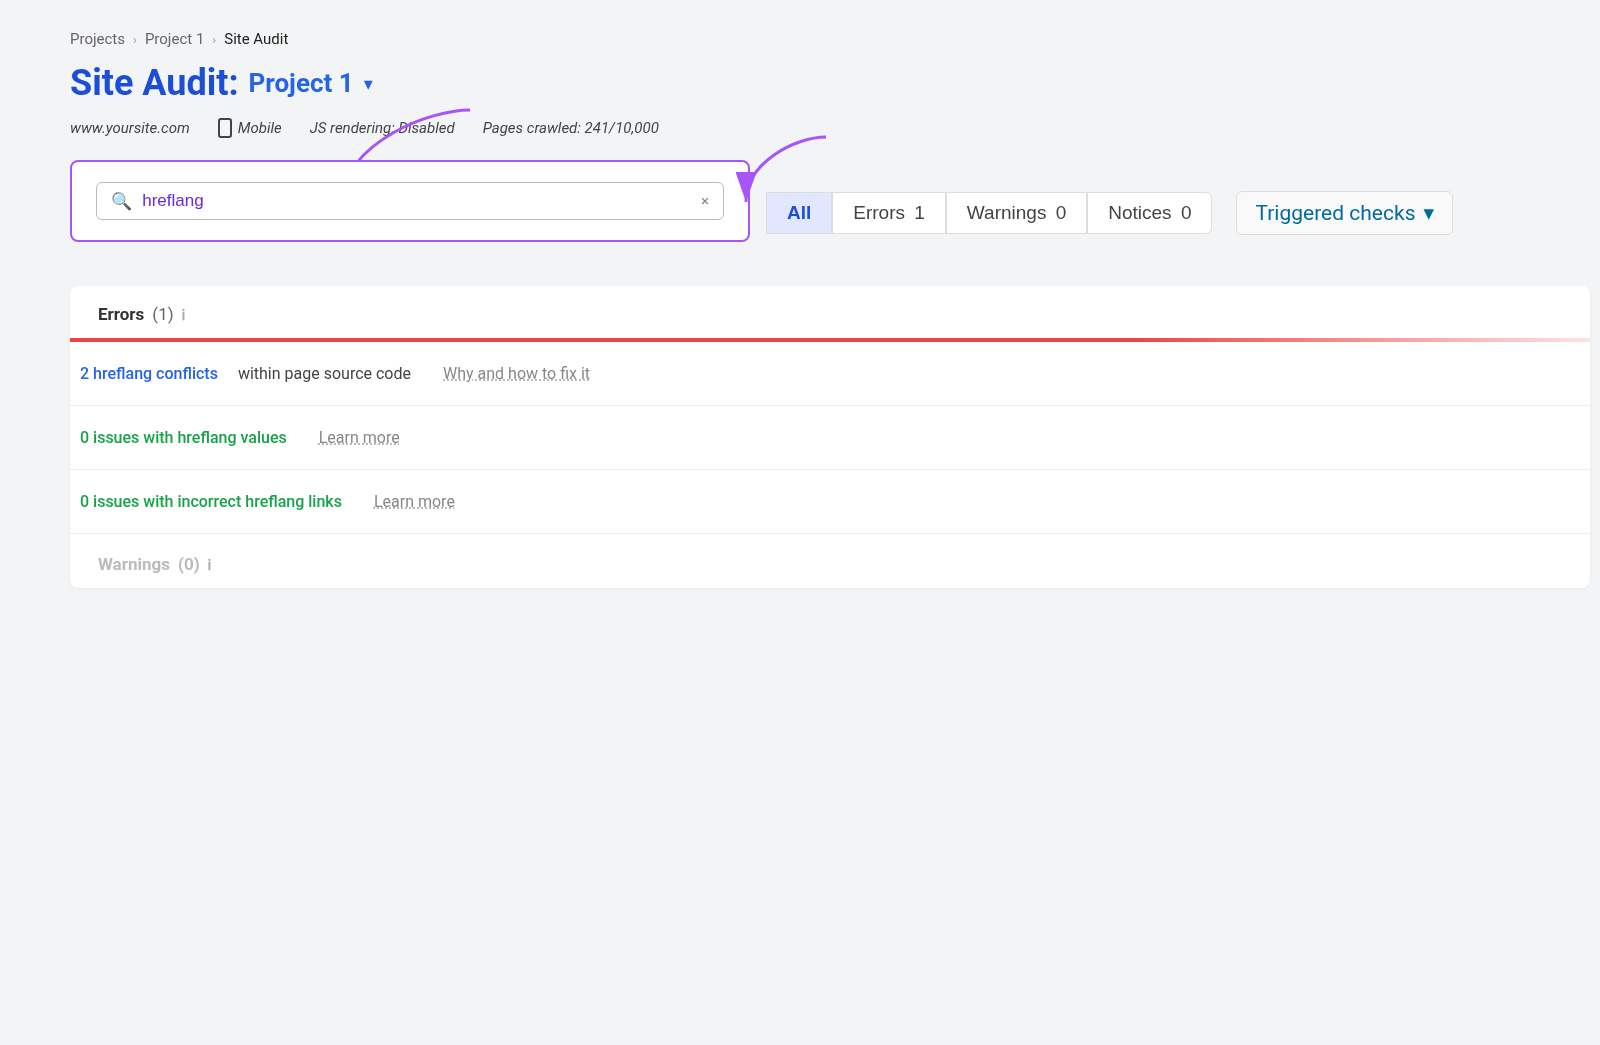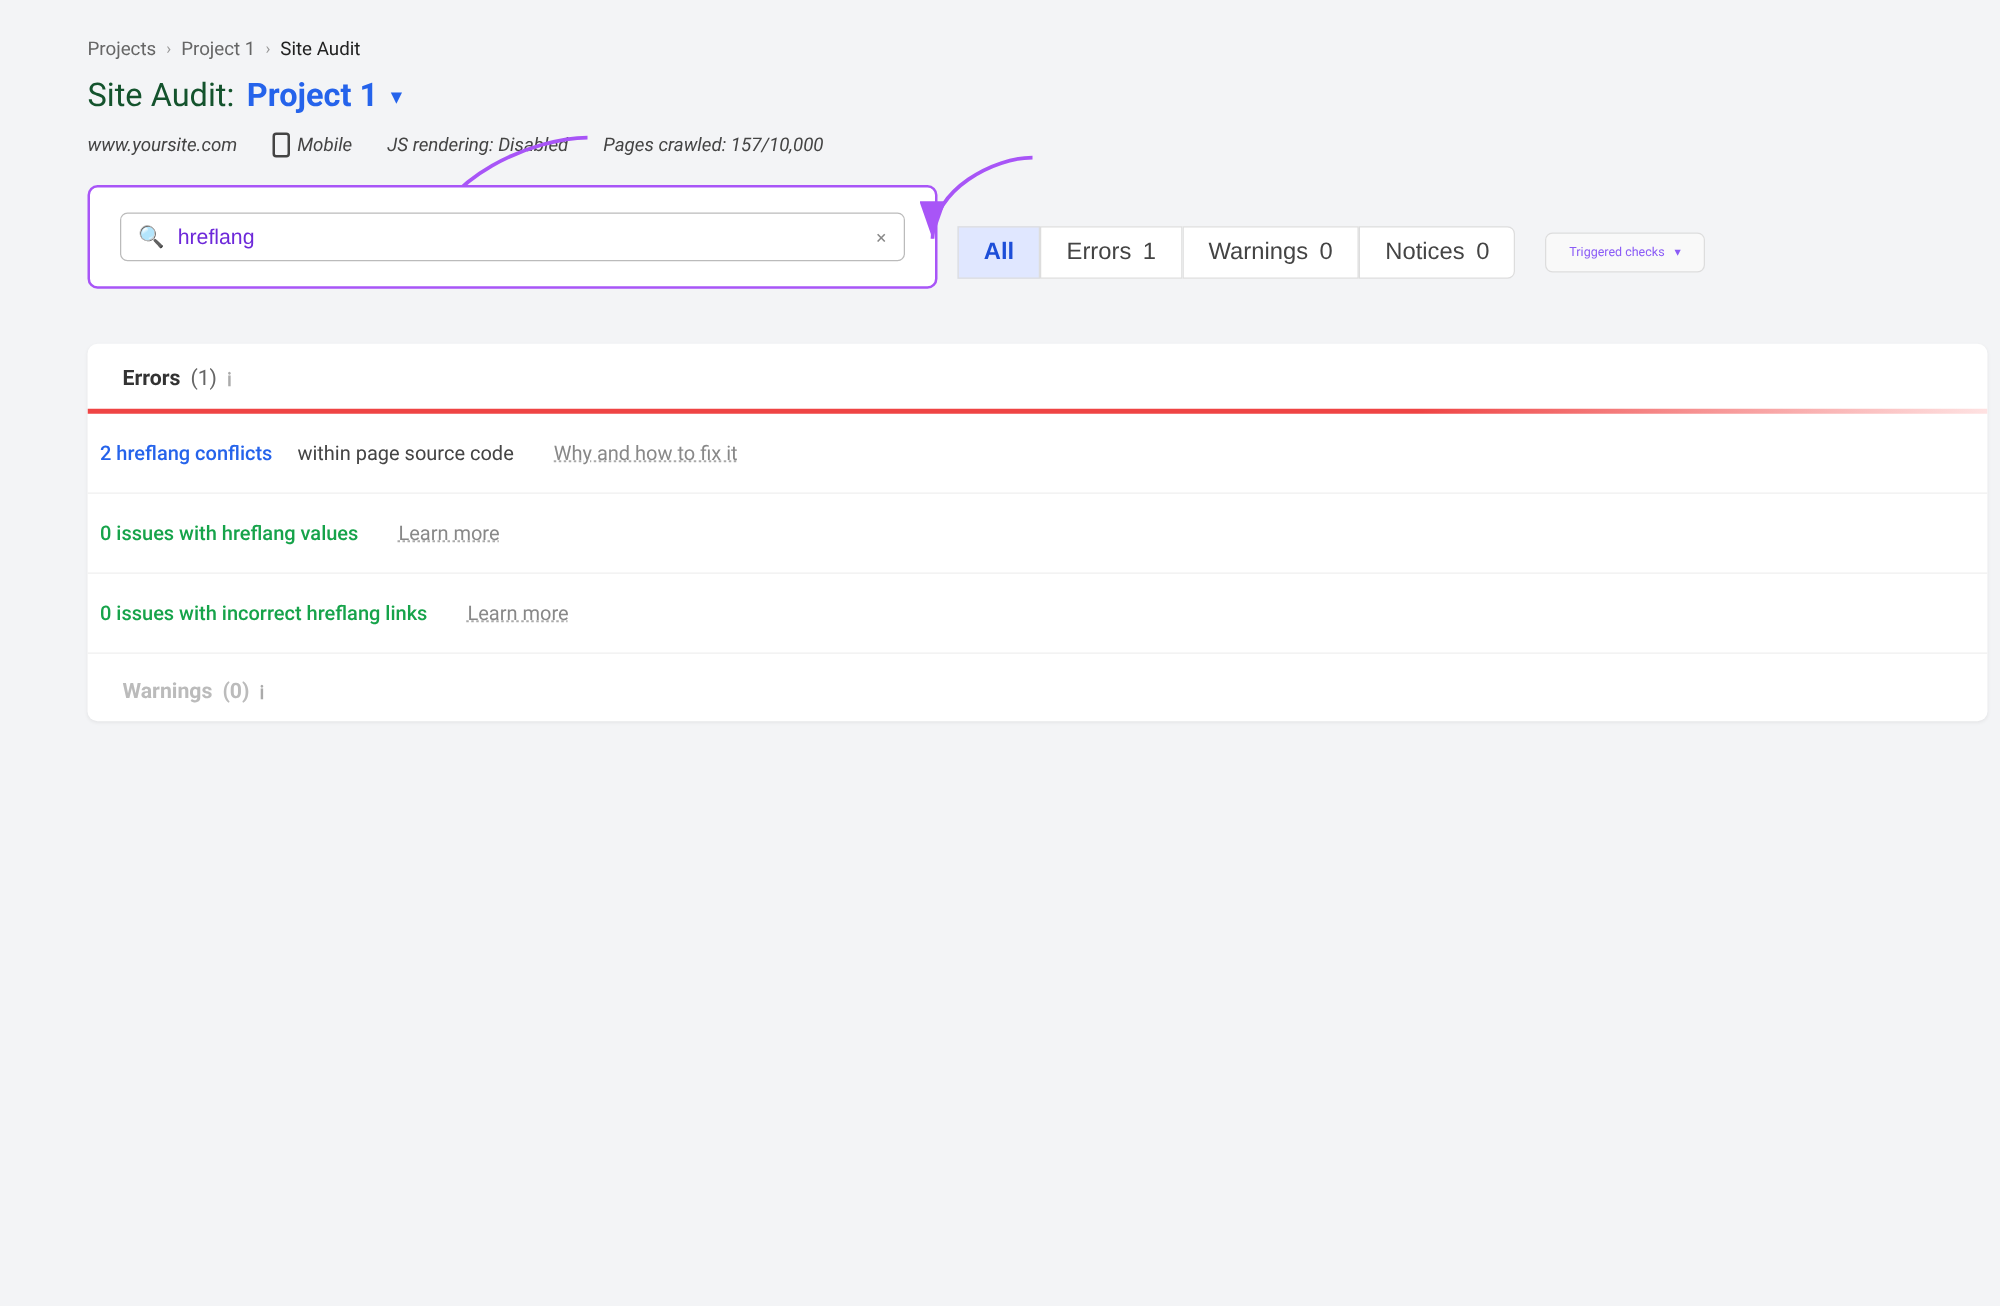--- a/index.html
+++ b/index.html
@@ -29,23 +29,23 @@
     .breadcrumb .current { color: #222; font-weight: 400; }
 
     
     .title-row {
       display: flex;
       align-items: center;
       gap: 10px;
       margin-bottom: 14px;
     }
     .title-row .title-label {
-      font-size: 26px;
-      font-weight: 400;
-      color: #14532d;
+      font-size: 36px;
+      font-weight: 700;
+      color: #1d4ed8;
     }
     .title-row .project-name {
       font-size: 26px;
       font-weight: 700;
       color: #2563eb;
       cursor: pointer;
     }
     .title-row .dropdown-arrow {
       color: #2563eb;
       font-size: 18px;
@@ -174,27 +174,27 @@
       font-weight: 600;
       position: relative;
     }
     .filter-btn .count {
       margin-left: 4px;
     }
     .triggered-checks {
       border: 1px solid #ddd;
       border-radius: 6px;
       padding: 9px 18px;
-      font-size: 10px;
-      color: #8b5cf6;
+      font-size: 21px;
+      color: #0369a1;
       background: #f9f9f9;
       cursor: pointer;
       margin-left: 8px;
       display: flex;
-      align-items: flex-end;
+      align-items: center;
       gap: 8px;
     }
 
     
     .filter-main-row {
       display: flex;
       align-items: center;
       gap: 16px;
       position: relative;
     }
@@ -305,21 +305,21 @@
     <span class="dropdown-arrow">▾</span>
   </div>
 
   <div class="site-meta">
     <span>www.yoursite.com</span>
     <span class="mobile-badge">
       <span class="mobile-icon"></span>
       <span>Mobile</span>
     </span>
     <span>JS rendering: Disabled</span>
-    <span>Pages crawled: 157/10,000</span>
+    <span>Pages crawled: 241/10,000</span>
   </div>
 
 
   <svg class="arrow-issues" width="160" height="120">
     <defs>
       <marker id="arrowhead1" markerWidth="10" markerHeight="7" refX="10" refY="3.5" orient="auto">
         <polygon points="0 0, 10 3.5, 0 7" fill="#a855f7"></polygon>
       </marker>
     </defs>
     <path d="M 140 10 C 100 10 20 40 10 100" stroke="#a855f7" stroke-width="3" fill="none" marker-end="url(#arrowhead1)"></path>

